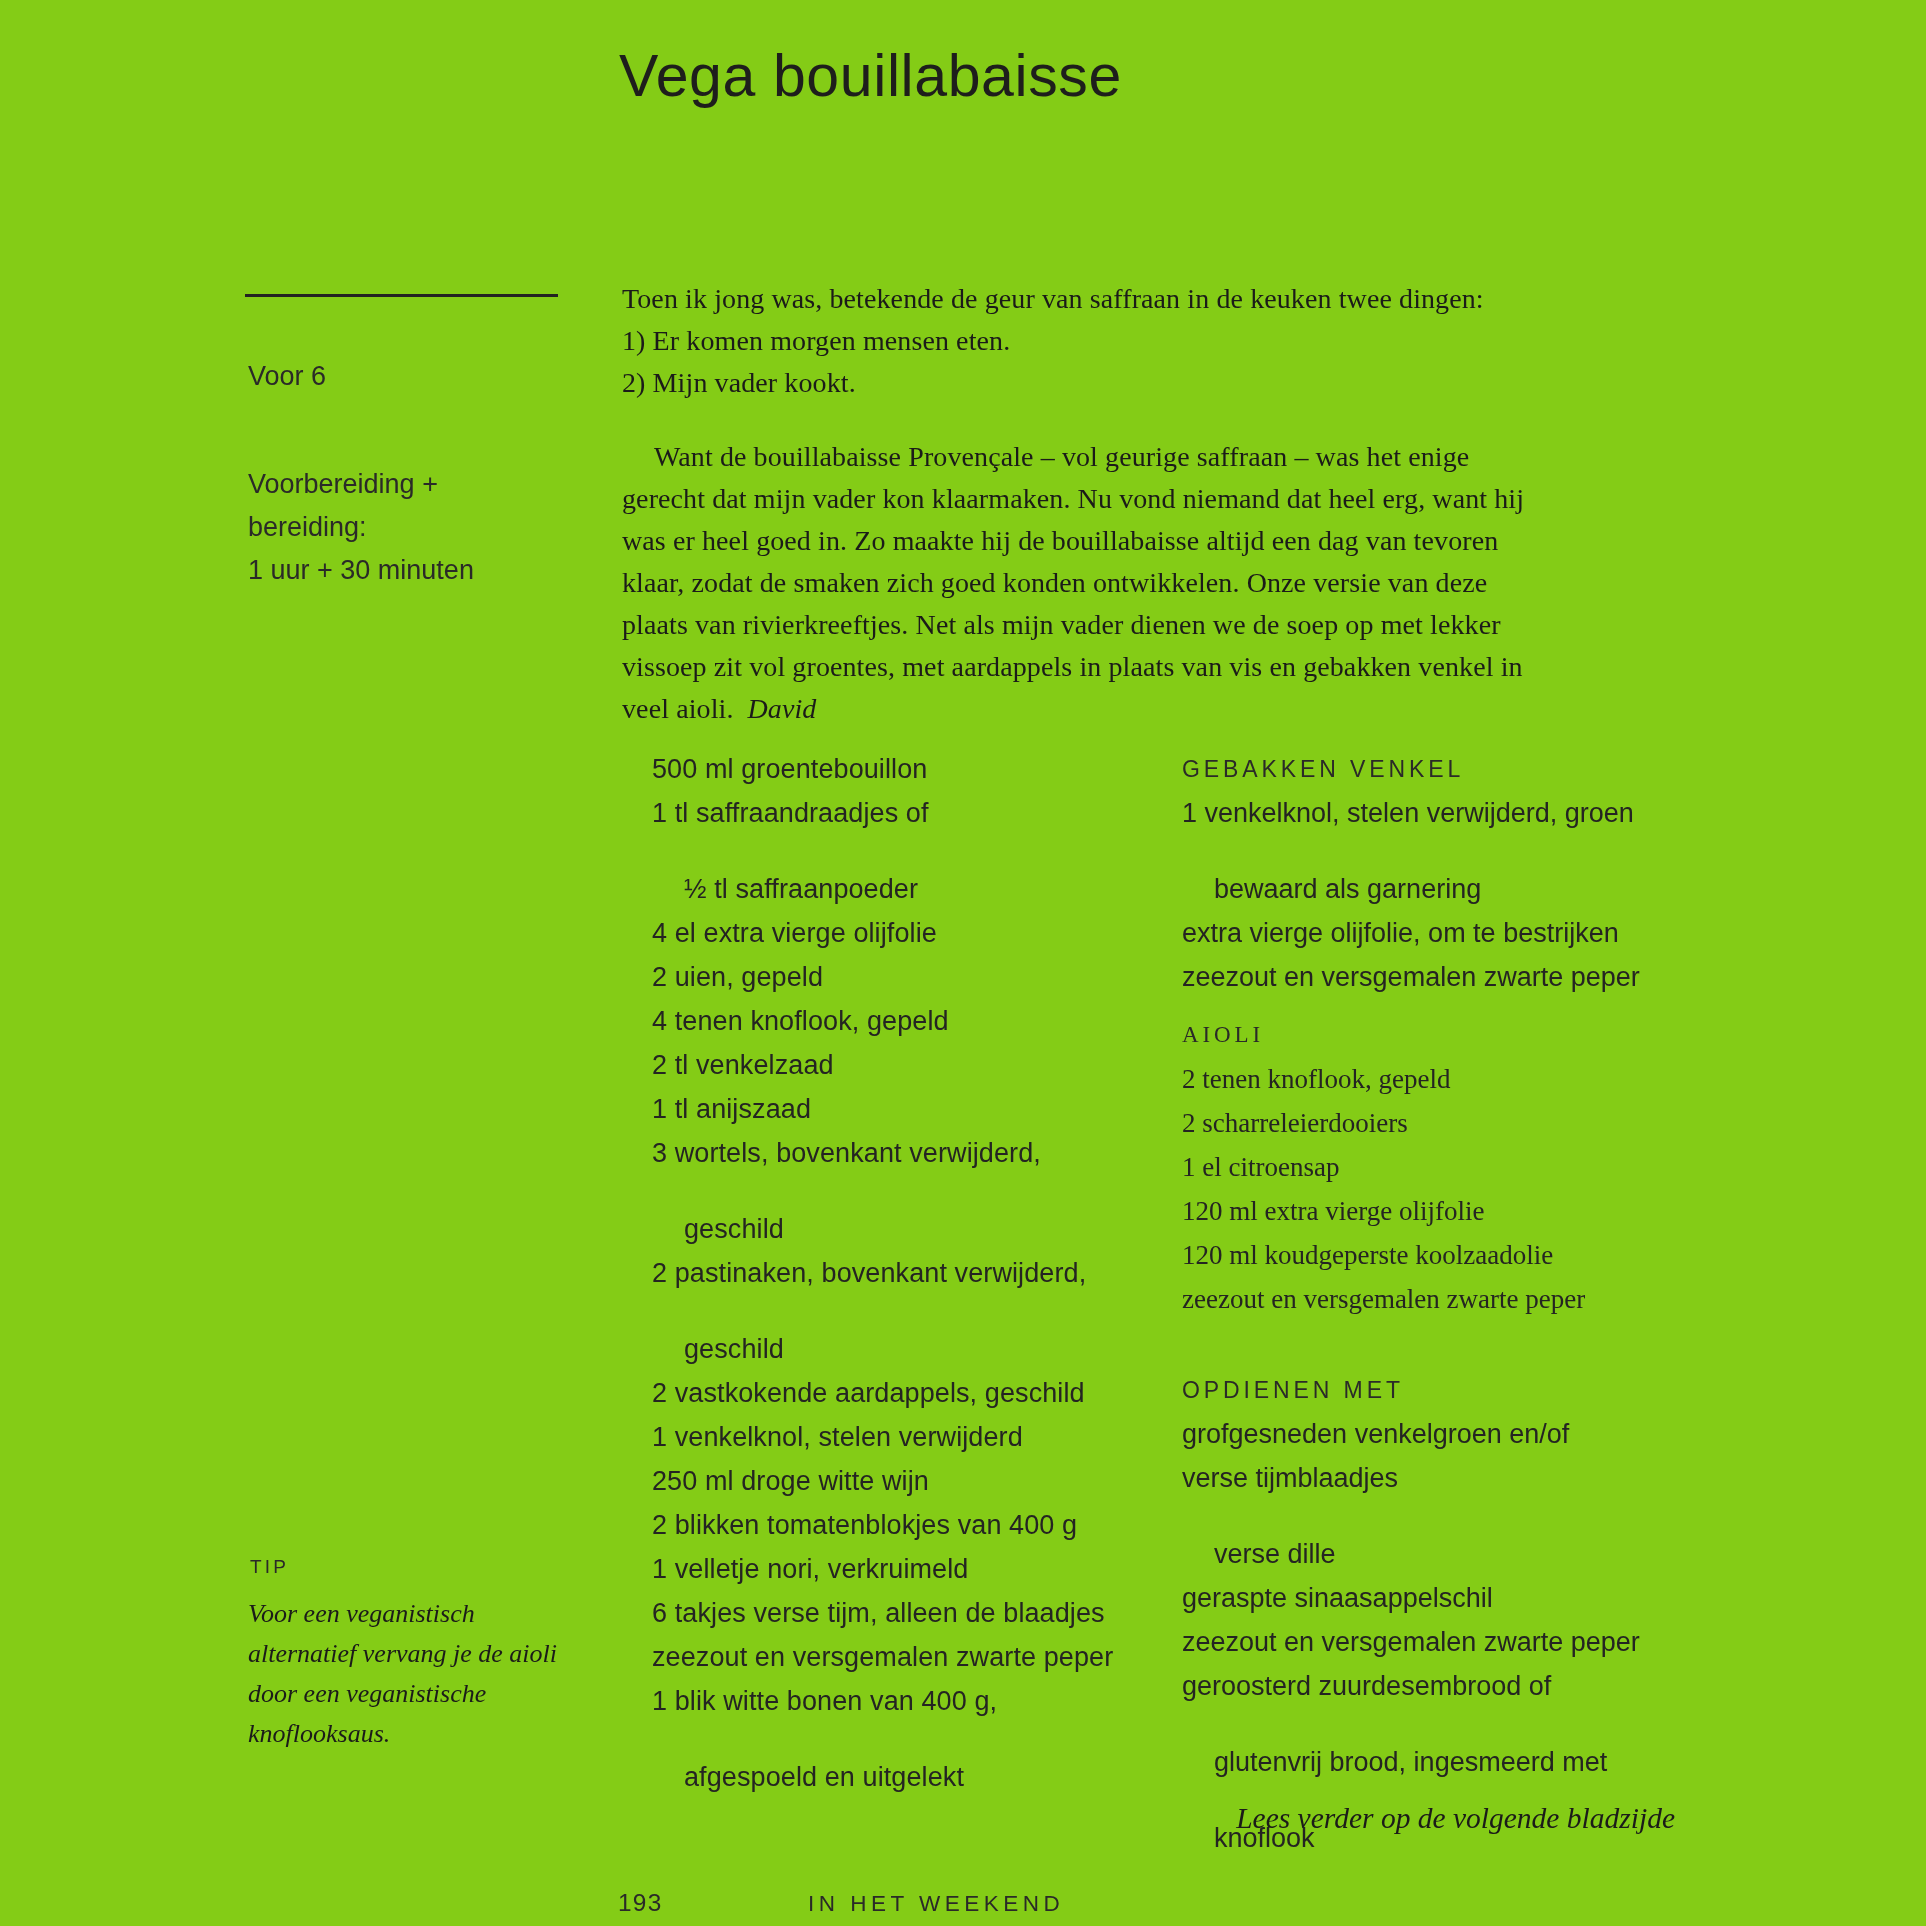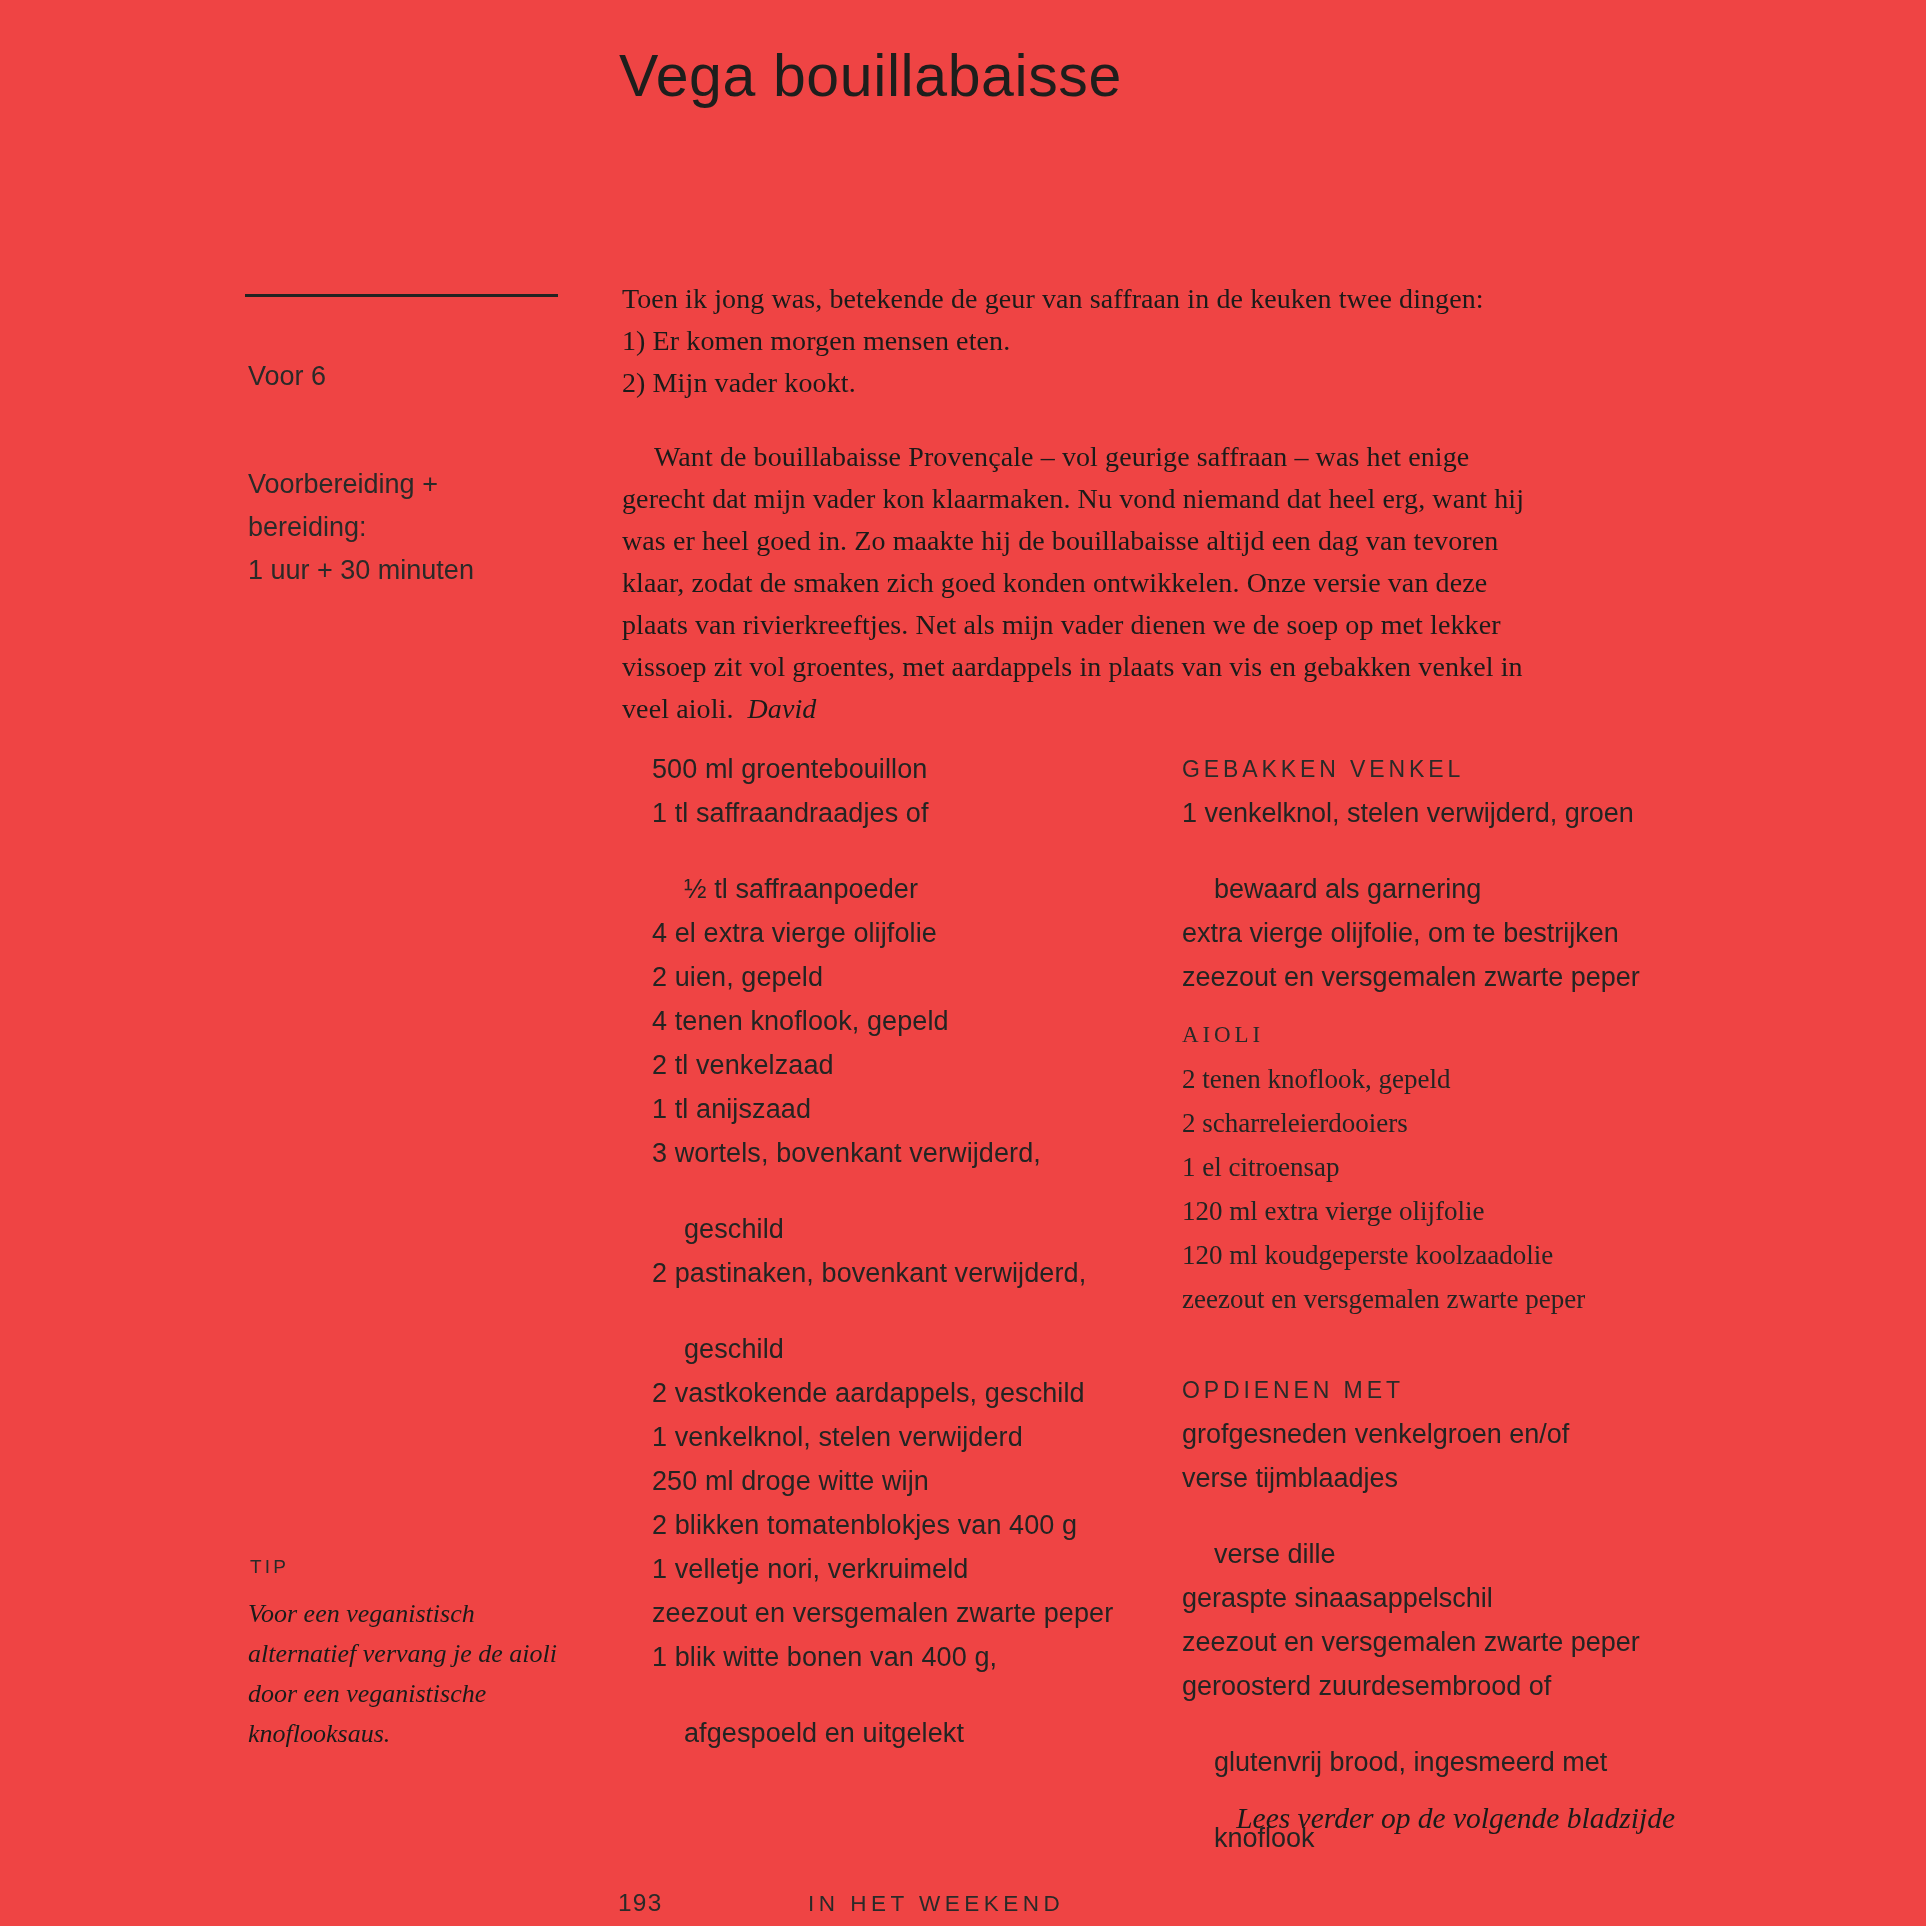--- a/index.html
+++ b/index.html
@@ -3,21 +3,21 @@
 <meta charset="utf-8">
 <style>
   html,body { margin:0; padding:0; }
   body {
     width:1926px; height:1926px;
     background:#ffffff;
     font-family:"Liberation Sans", sans-serif;
     color:#1d1d1b;
     -webkit-font-smoothing:antialiased;
   }
-  .page { position:absolute; left:0; top:0; width:1926px; height:1926px; background:#ef4444; overflow:hidden; }
+  .page { position:absolute; left:0; top:0; width:1926px; height:1926px; background:#84cc16; overflow:hidden; }
 
   .serif { font-family:"Liberation Serif", serif; }
   .sans  { font-family:"Liberation Sans", sans-serif; }
 
   .recipe-title {
     position:absolute; left:619px; top:1.3px;
     font-size:59px; line-height:71px; font-weight:400;
     letter-spacing:0.6px; color:#1e1e1c; white-space:nowrap;
   }
 
@@ -131,20 +131,21 @@
       <div class="line">1 tl anijszaad</div>
       <div class="line">3 wortels, bovenkant verwijderd,</div>
       <div class="line ind">geschild</div>
       <div class="line">2 pastinaken, bovenkant verwijderd,</div>
       <div class="line ind">geschild</div>
       <div class="line">2 vastkokende aardappels, geschild</div>
       <div class="line">1 venkelknol, stelen verwijderd</div>
       <div class="line">250 ml droge witte wijn</div>
       <div class="line">2 blikken tomatenblokjes van 400 g</div>
       <div class="line">1 velletje nori, verkruimeld</div>
+      <div class="line">6 takjes verse tijm, alleen de blaadjes</div>
       <div class="line">zeezout en versgemalen zwarte peper</div>
       <div class="line">1 blik witte bonen van 400 g,</div>
       <div class="line ind">afgespoeld en uitgelekt</div>
     </div>
 
   <div id="group-venkel" class="ing-group sans">
     <div class="ing-header">GEBAKKEN VENKEL</div>
     <div>
         <div class="line">1 venkelknol, stelen verwijderd, groen</div>
         <div class="line ind">bewaard als garnering</div>

